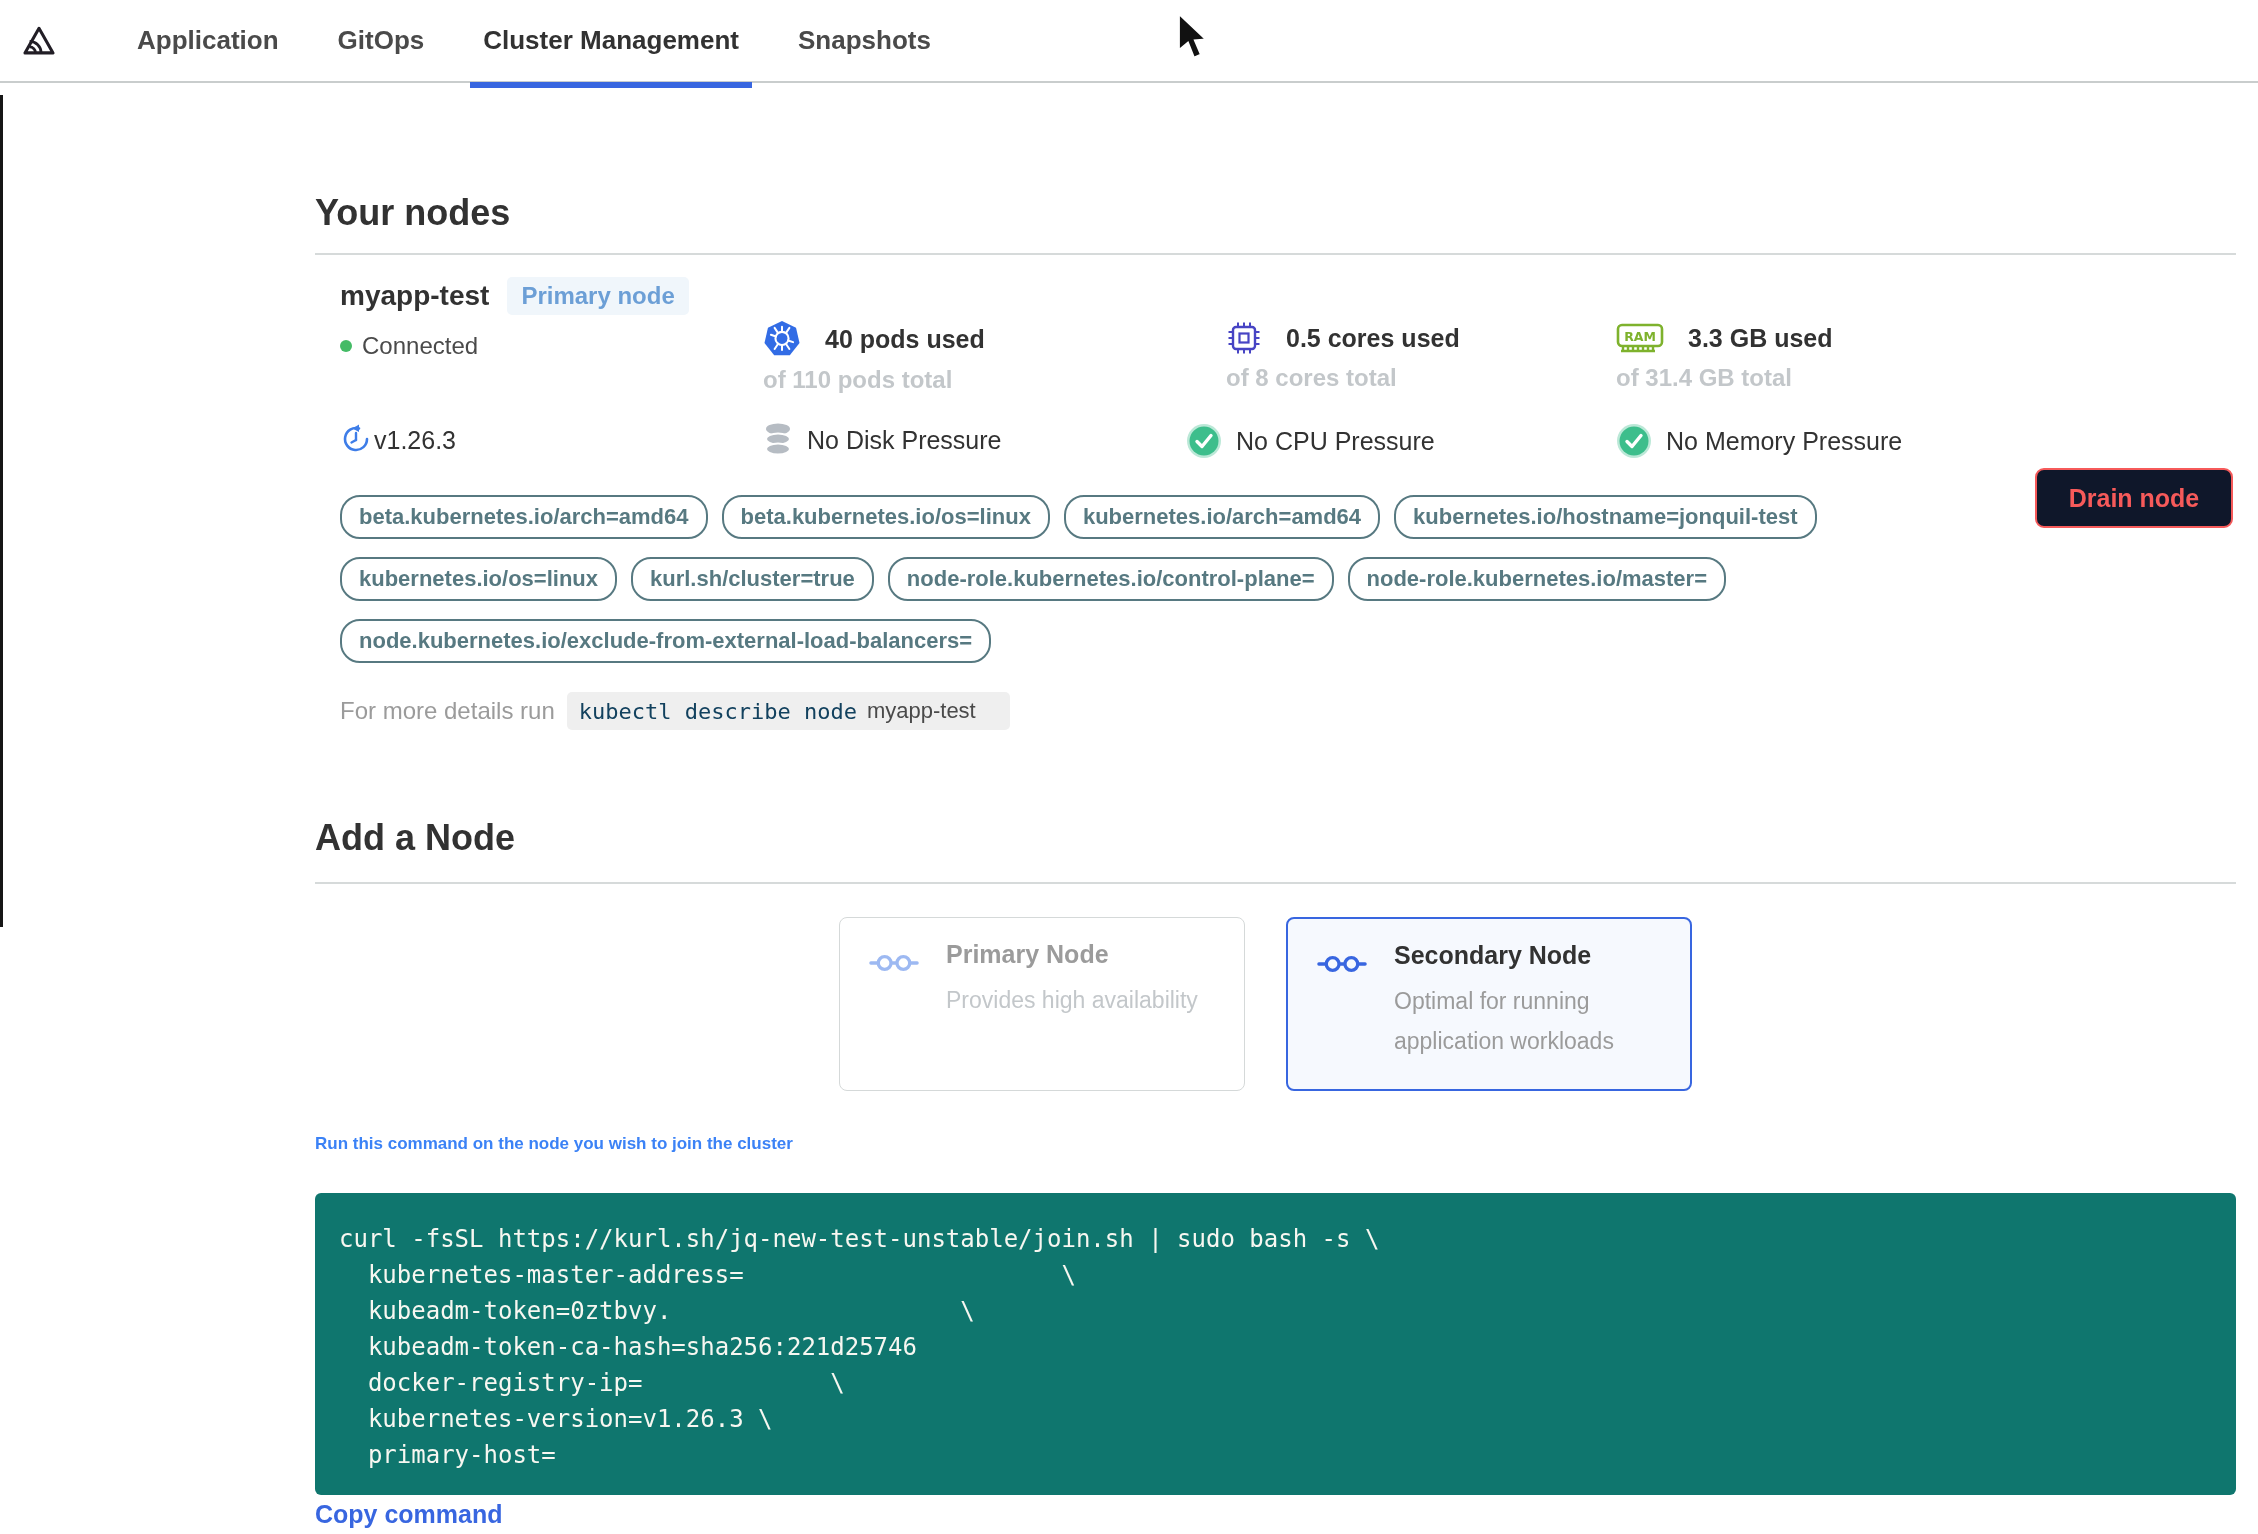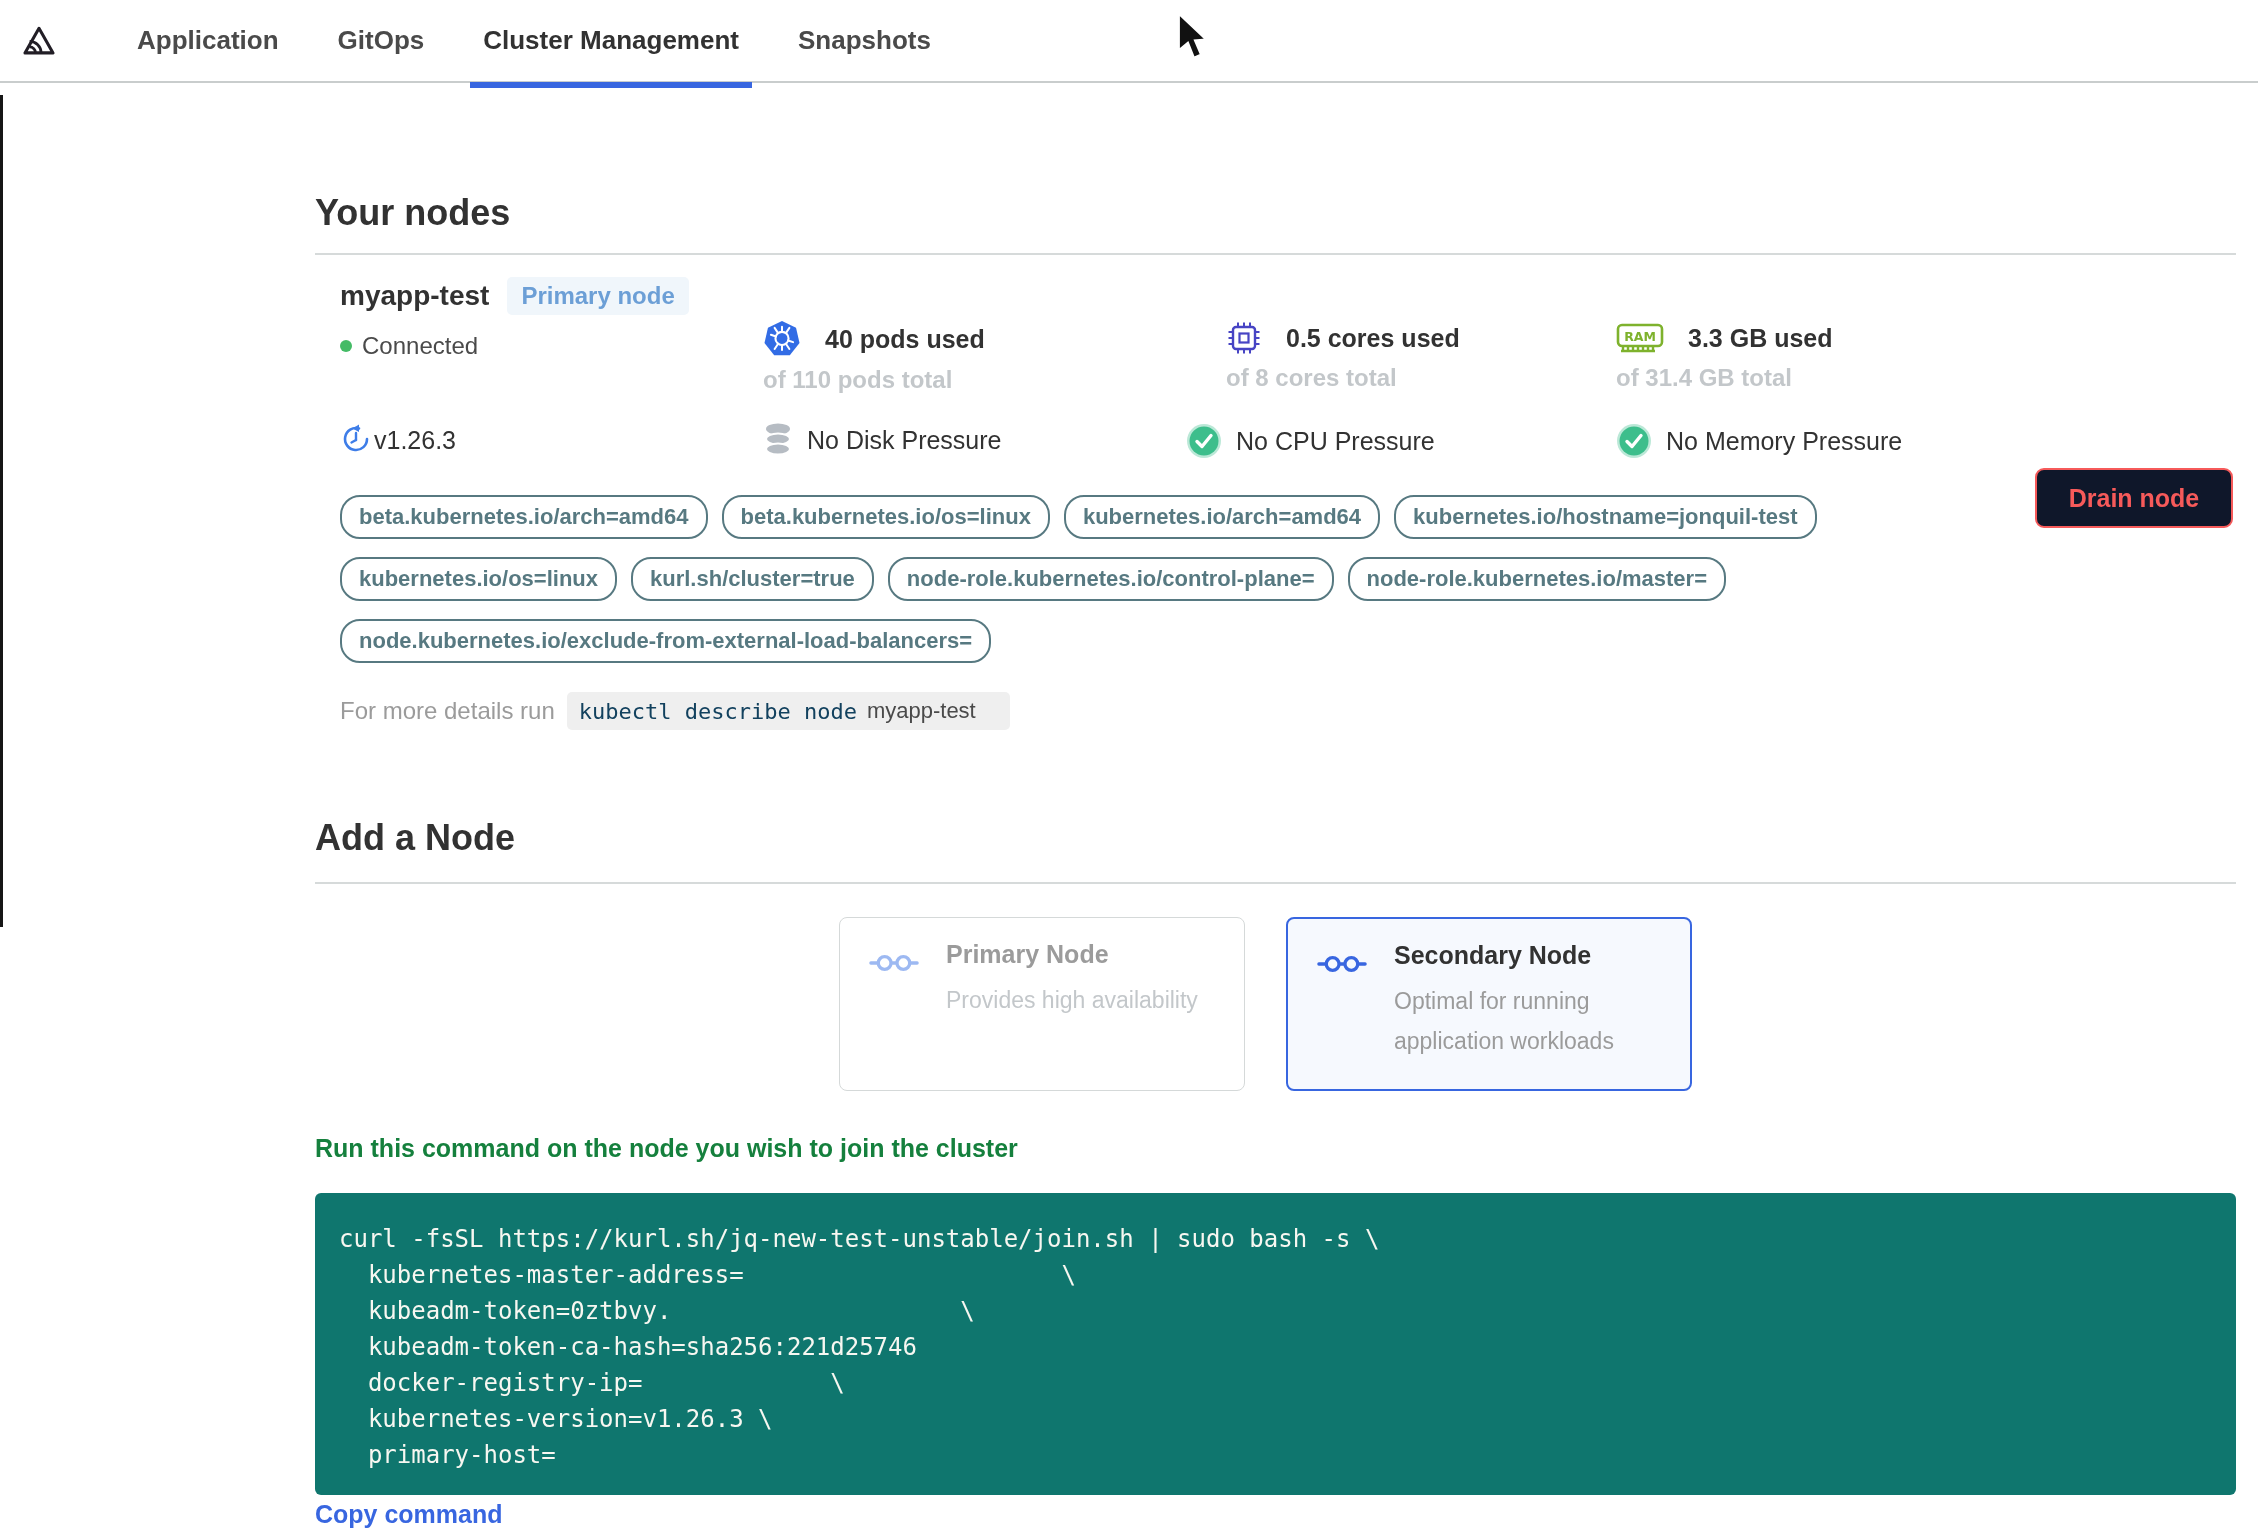--- a/index.html
+++ b/index.html
@@ -82,21 +82,21 @@
     width:406px; height:174px; border-radius:8px; position:relative;
     border:1px solid #d5d9d9; background:#fff; cursor:pointer;
   }
   .node-card.selected { border:2px solid #3866e0; background:#f6f9fe; }
   .node-card .link-icon { position:absolute; left:29px; top:34px; }
   .card-title { position:absolute; left:106px; top:22px; font-size:25px; font-weight:600; color:#9b9b9b; }
   .node-card.selected .card-title { color:#323232; }
   .card-desc { position:absolute; left:106px; top:62px; width:270px; font-size:23px; line-height:40px; color:#c3c7ca; }
   .node-card.selected .card-desc { color:#9b9b9b; }
 
-  .instruction { position:absolute; left:0; top:1039px; font-size:25px; font-weight:600; color:#15803d;text-align:center; }
+  .instruction { position:absolute; left:0; top:1039px; font-size:17px; font-weight:600; color:#3b82f6;text-align:center; }
   .code-block {
     position:absolute; left:0; top:1098px; width:1921px; height:302px;
     background:#0f766e; border-radius:6px; padding:28px 24px;
     font-family:"DejaVu Sans Mono","Liberation Mono",monospace;
     font-size:24px; line-height:36px; color:#f7f7f1;
   }
   .code-line { white-space:pre; }
   .copy-link { position:absolute; left:0; top:1405px; font-size:25px; font-weight:700; color:#3866e0; cursor:pointer; text-decoration:none; }
 
   .cursor { position:absolute; left:1176px; top:12px; z-index:50; }

